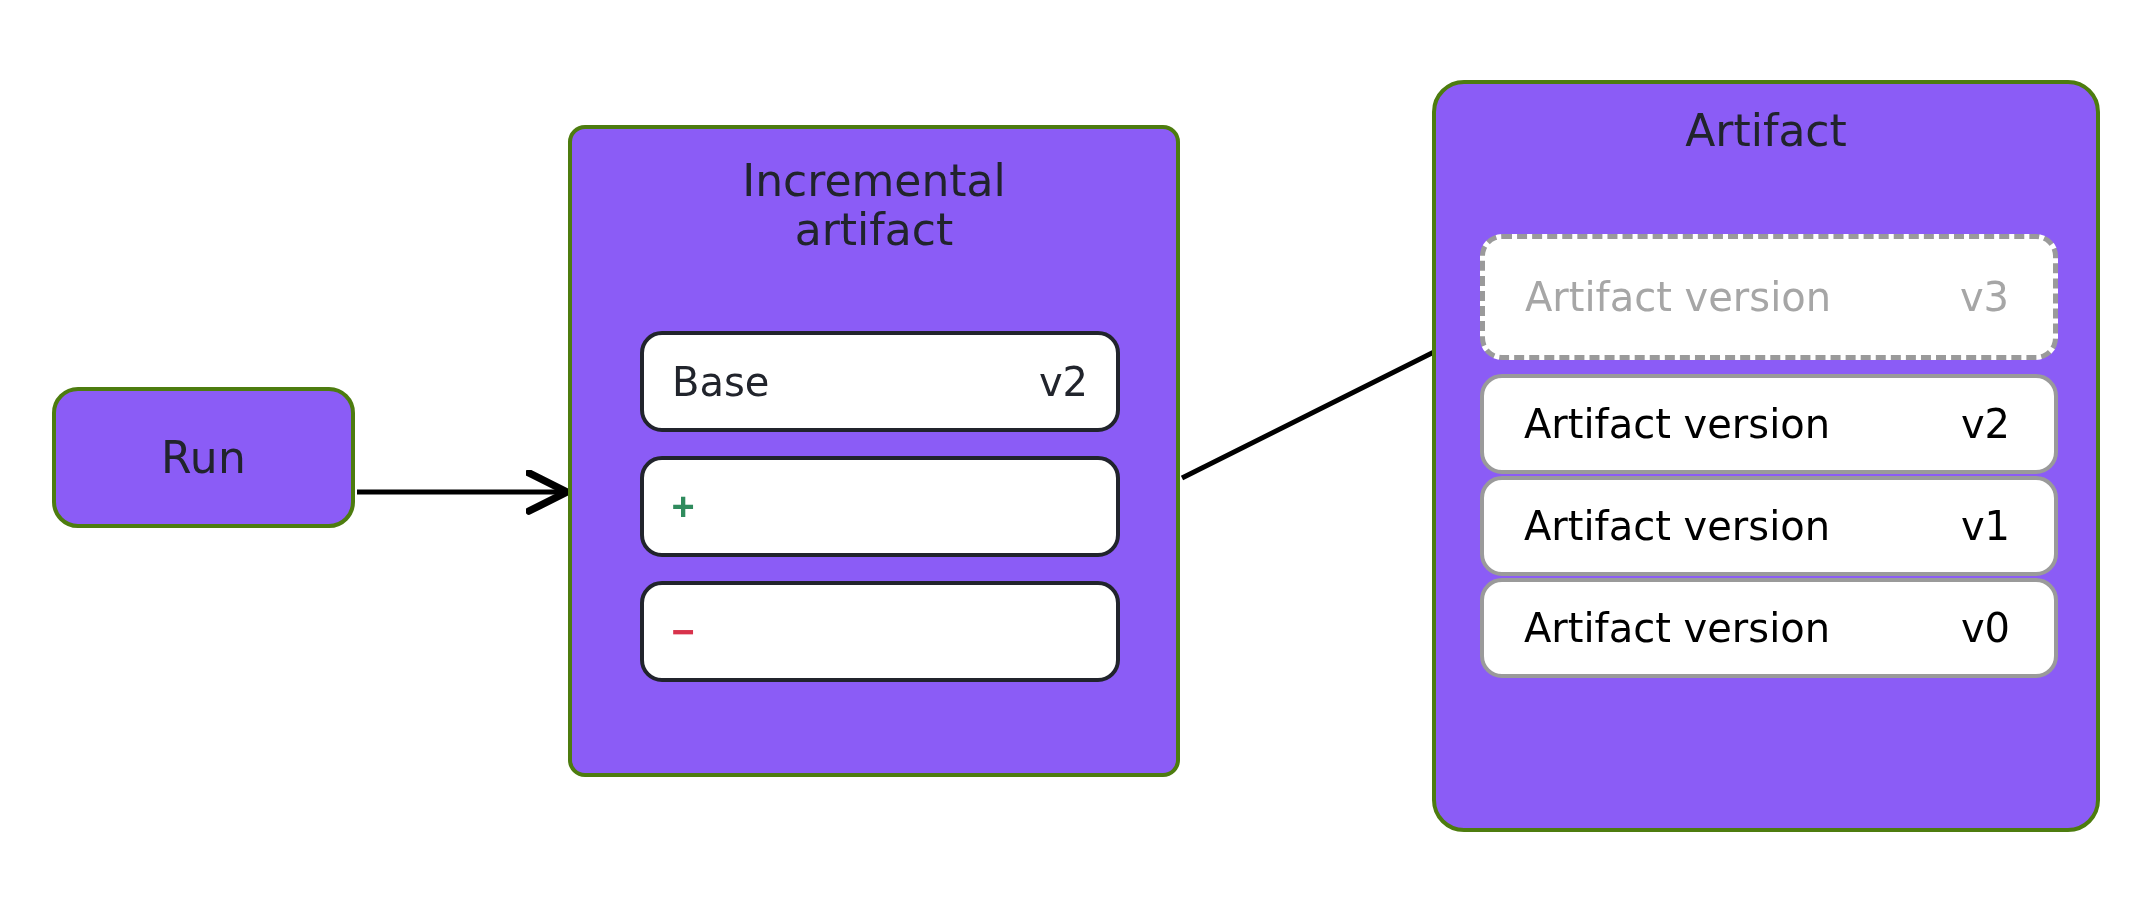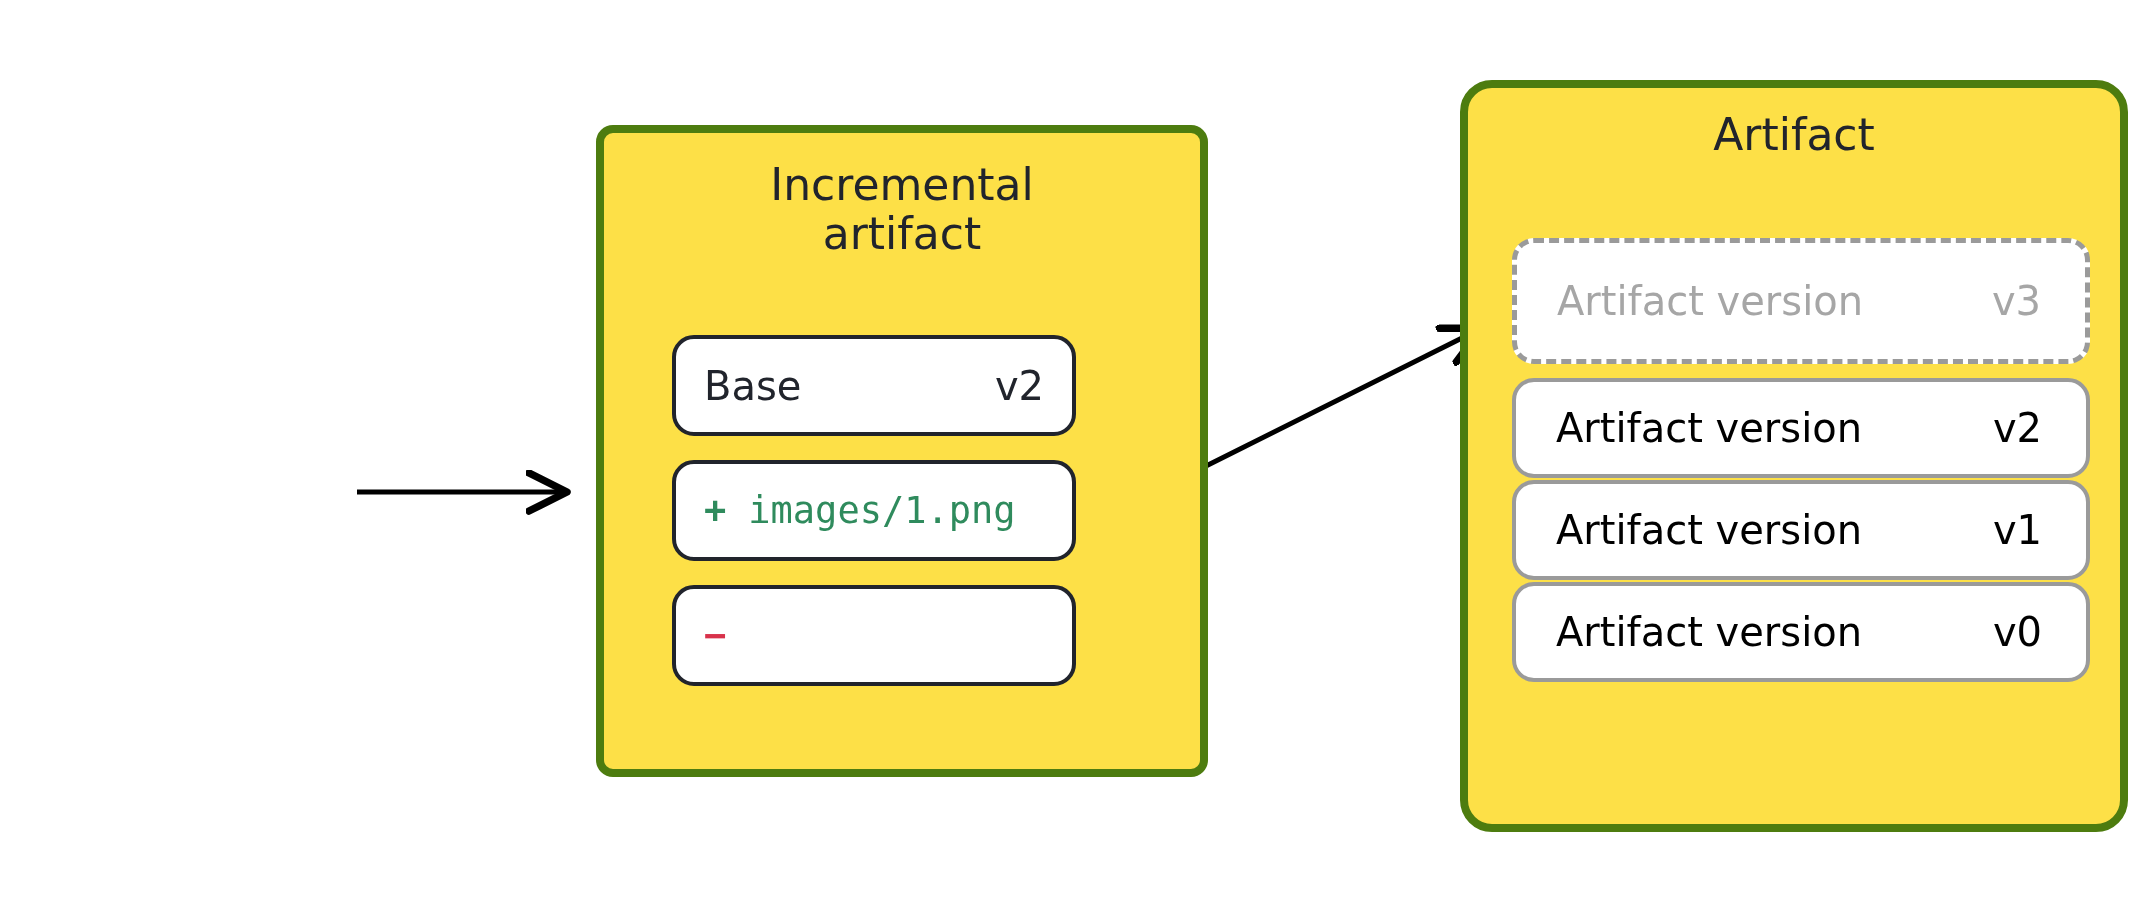--- a/index.html
+++ b/index.html
@@ -13,27 +13,26 @@
     height: 916px;
     background: #ffffff;
     font-family: "DejaVu Sans", sans-serif;
     overflow: hidden;
   }
 
   
   .node {
     position: absolute;
     box-sizing: border-box;
-    background: #fde047;
-    border: 8px solid #4d7c0f;
+    background: #8b5cf6;
+    border: 4px solid #4d7c0f;
     border-radius: 30px;
     display: flex;
     align-items: center;
     justify-content: center;
-    margin-left: 28px;
   }
 
   
   #run-node {
     left: 52px;
     top: 387px;
     width: 303px;
     height: 141px;
     border-radius: 26px;
   }
@@ -61,21 +60,21 @@
     font-size: 44px;
     line-height: 1.12;
     color: #21242c;
   }
 
   
   .inc-row {
     position: absolute;
     box-sizing: border-box;
     left: 68px;
-    width: 404px;
+    width: 480px;
     height: 101px;
     border: 4px solid #21242c;
     border-radius: 22px;
     background: #ffffff;
     display: flex;
     align-items: center;
     padding: 0 28px;
   }
   #inc-row-base { top: 202px; justify-content: space-between; }
   #inc-row-add  { top: 327px; }
@@ -189,37 +188,39 @@
 
     <g>
       <line x1="357" y1="492" x2="563" y2="492" stroke="#000000" stroke-width="5" marker-end="url(#arrowhead)"></line>
     </g>
 
     <g>
       <line x1="1182" y1="478" x2="1478" y2="330" stroke="#000000" stroke-width="5" marker-end="url(#arrowhead)"></line>
     </g>
   </svg>
 
+  <div class="node" id="run-node">
+    <span class="node-label">Run</span>
+  </div>
 
   <div class="node" id="incremental-artifact">
 
     <div class="panel-title">
       <div>Incremental</div>
       <div>artifact</div>
     </div>
 
     <div class="inc-row" id="inc-row-base">
       <span class="row-label">Base</span>
       <span class="row-version">v2</span>
     </div>
 
     <div class="inc-row" id="inc-row-add">
       <span class="diff-line diff-add">
         <span class="diff-sign">+</span>
-        <span>images/1.png</span>
       </span>
     </div>
 
     <div class="inc-row" id="inc-row-del">
       <span class="diff-line diff-del">
         <span class="diff-sign">−</span>
       </span>
     </div>
   </div>
 

